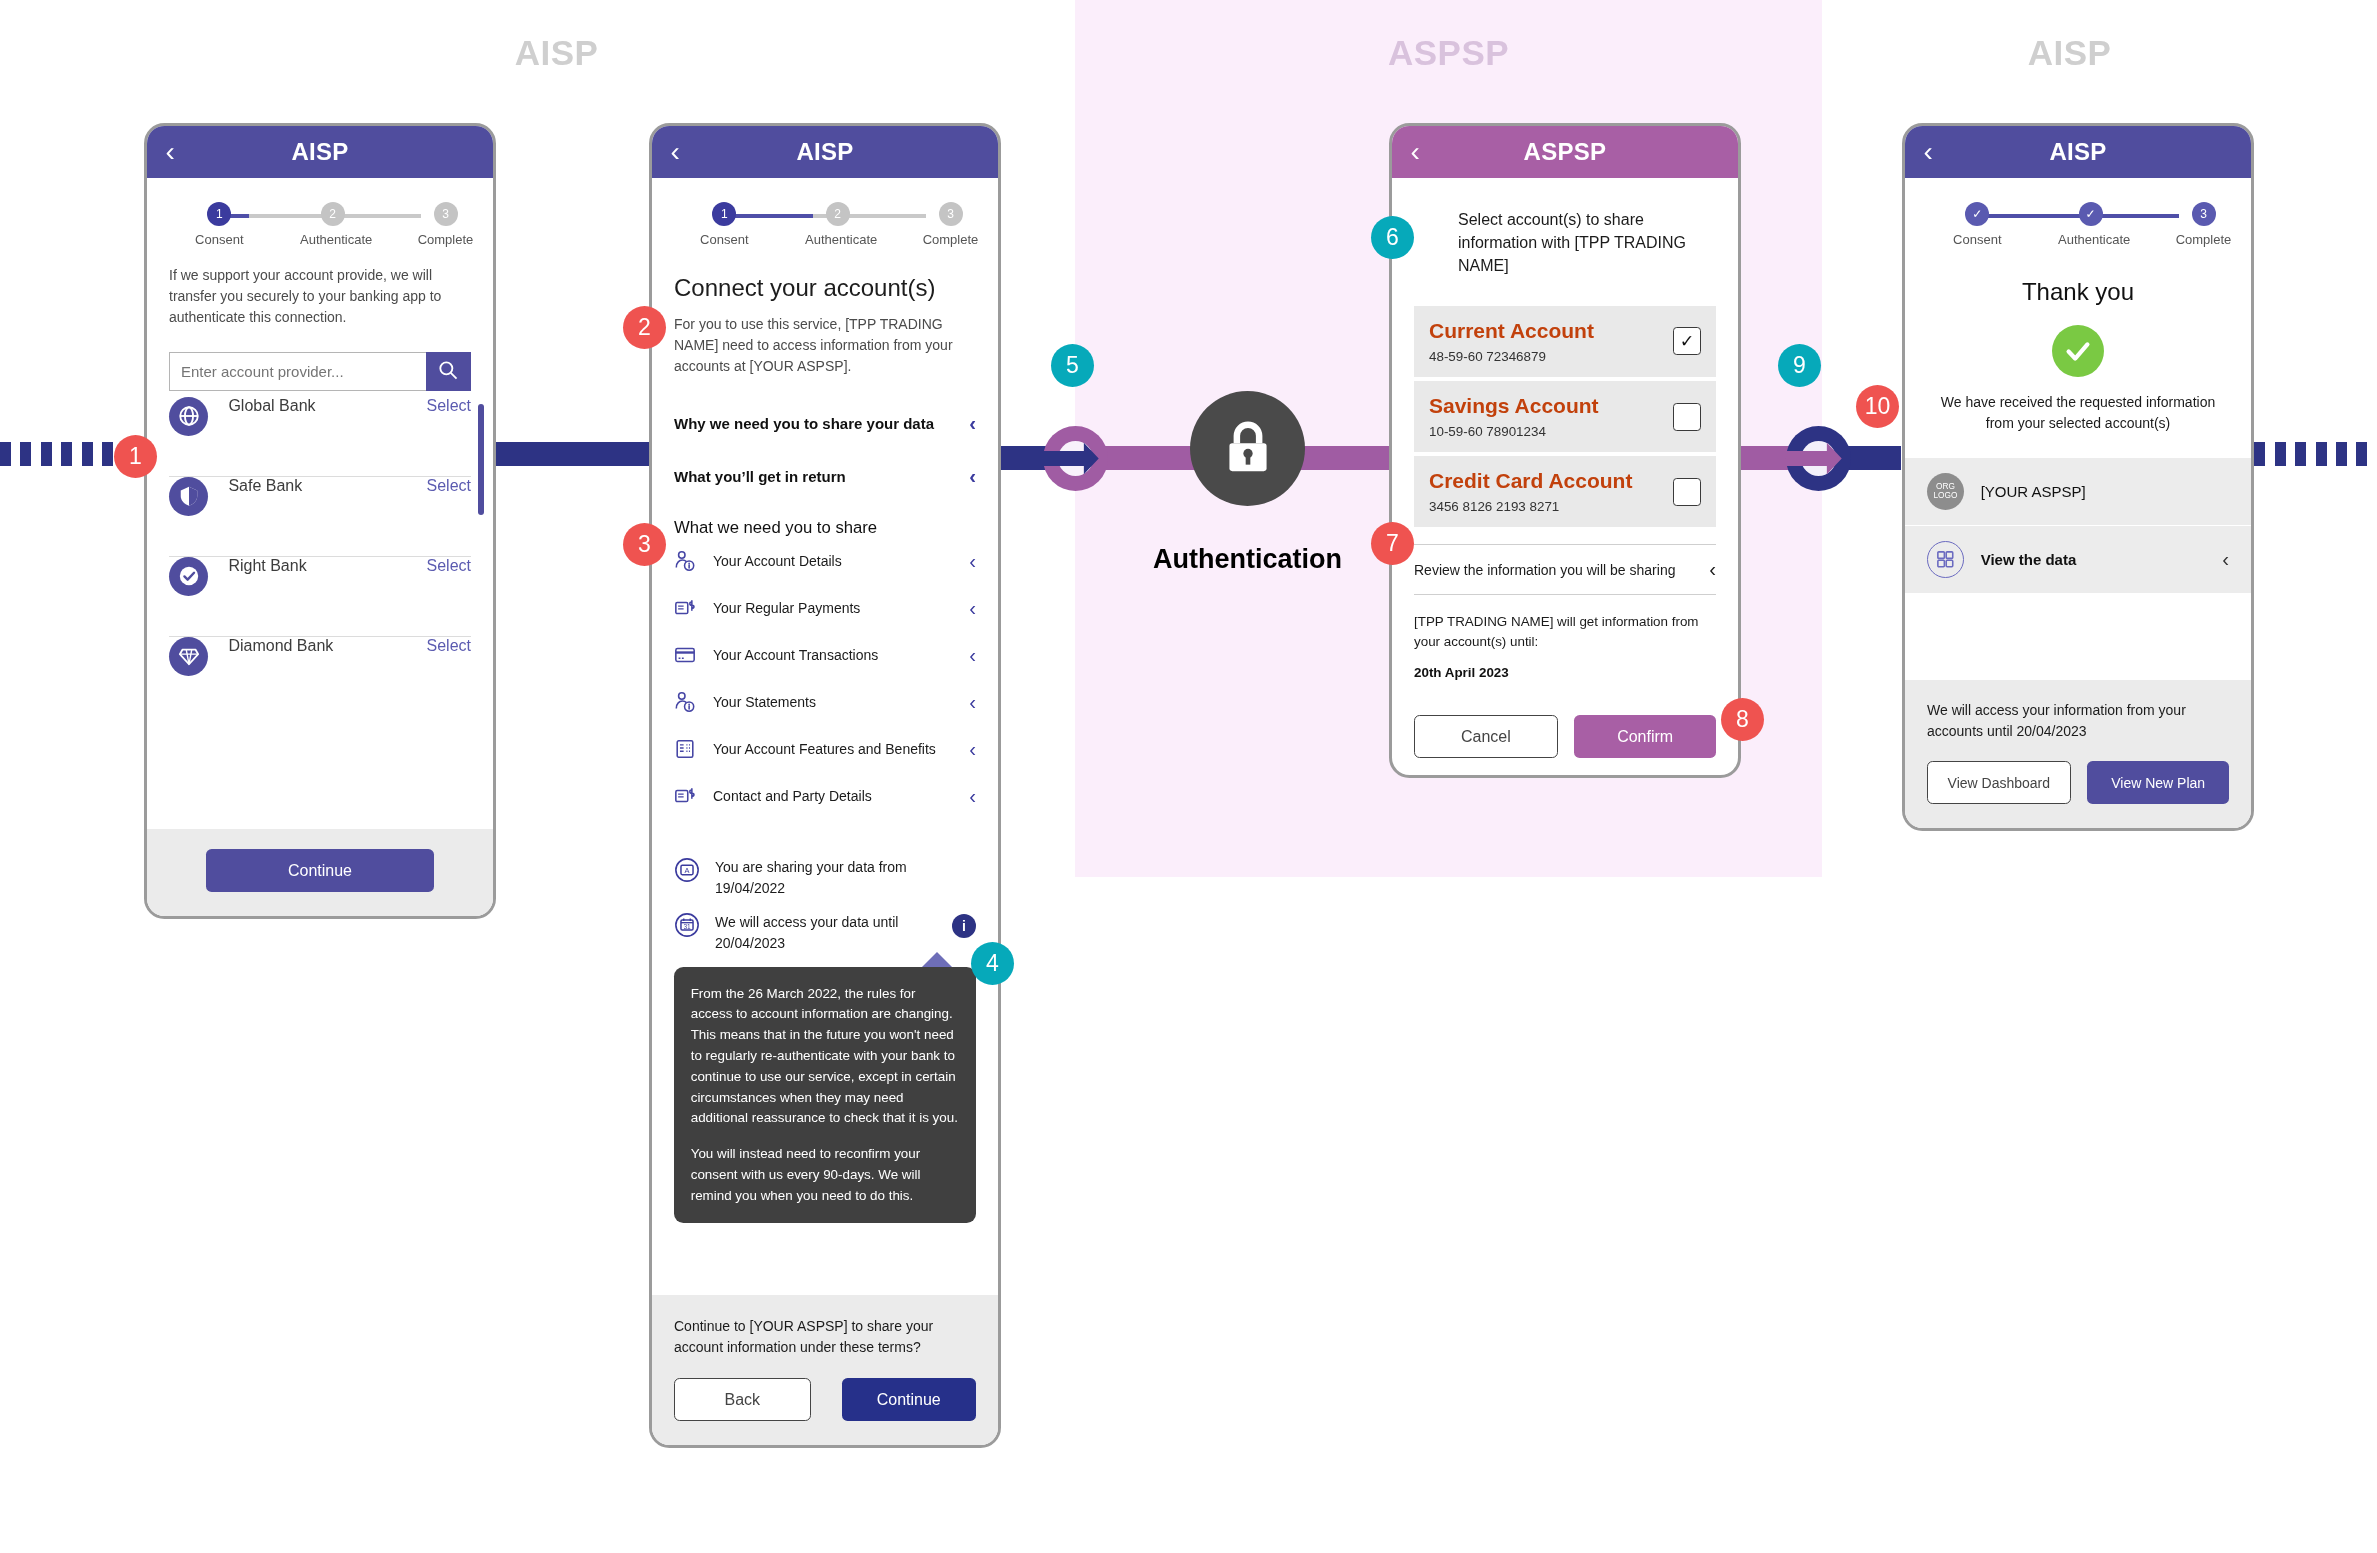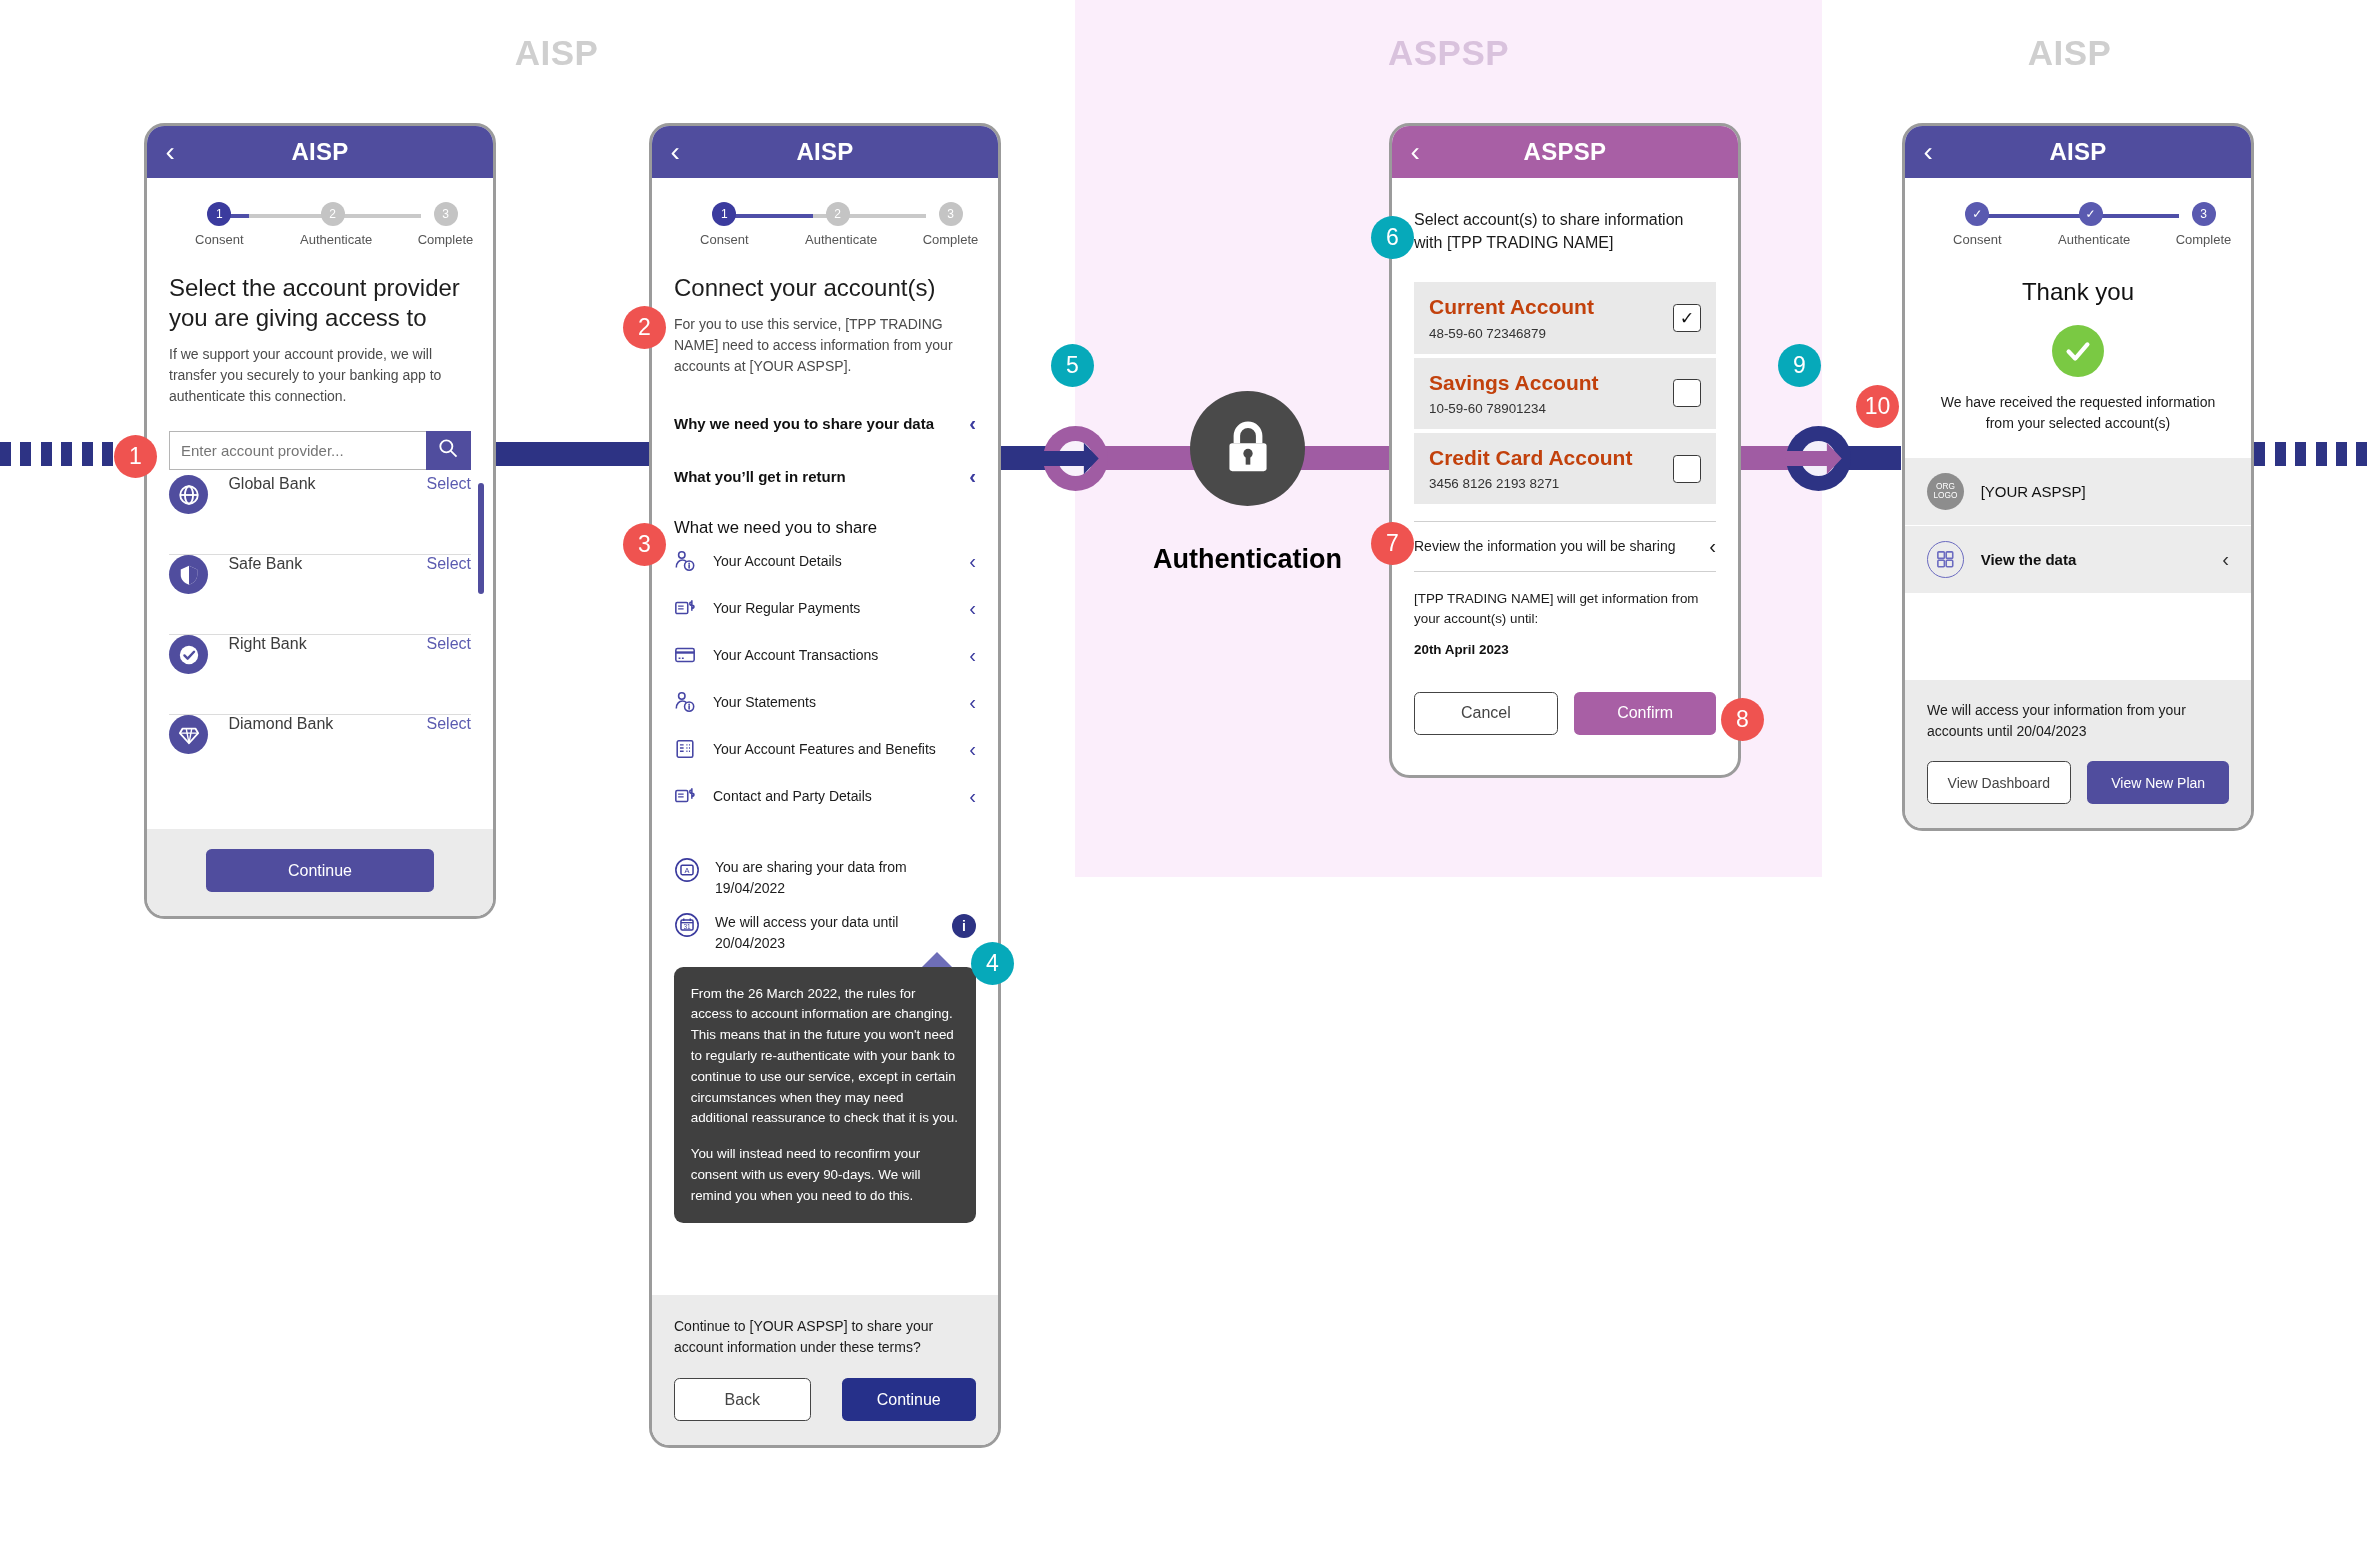--- a/index.html
+++ b/index.html
@@ -222,21 +222,20 @@
         <div class="step" style="left:116px;">
           <div class="dot inactive">2</div>
           <div class="lbl">Authenticate</div>
         </div>
         <div class="step" style="left:229px;">
           <div class="dot inactive">3</div>
           <div class="lbl">Complete</div>
         </div>
       </div>
 
-      <div class="h1">Select the account provider you are giving access to</div>
       <div class="p">If we support your account provide, we will transfer you securely to your banking app to authenticate this connection.</div>
 
       <div class="search-row">
         <input type="text" placeholder="Enter account provider..." style="">
         <div class="search-btn">
           <span>
             <svg width="20.4" height="20.4" viewBox="0 0 22 22">
               <circle cx="9" cy="9" r="6.5" fill="none" stroke="#fff" stroke-width="2"></circle>
               <line x1="13.8" y1="13.8" x2="20" y2="20" stroke="#fff" stroke-width="2"></line>
             </svg>
@@ -462,21 +461,21 @@
     </div>
   </div>
 
   <div class="phone" style="left:1389px; top:123px; width:352px; height:655px;">
     <div class="phone-bar bar-aspsp">
       <span class="back">‹</span>
       <span>ASPSP</span>
     </div>
 
     <div class="phone-body">
-      <div style="font-size:16px; color:#1b1b1b; line-height:1.45; margin-top:30px;">Select account(s) to share information with [TPP TRADING NAME]</div>
+      <div style="font-size:16px; color:#1b1b1b; line-height:1.45; margin-top:30px;margin-left:44px;">Select account(s) to share information with [TPP TRADING NAME]</div>
 
       <div style="height:28px;"></div>
 
       <div class="acct">
         <div class="info">
           <div class="nm">Current Account</div>
           <div class="no">48-59-60    72346879</div>
         </div>
         <div class="cbx">✓</div>
       </div>

